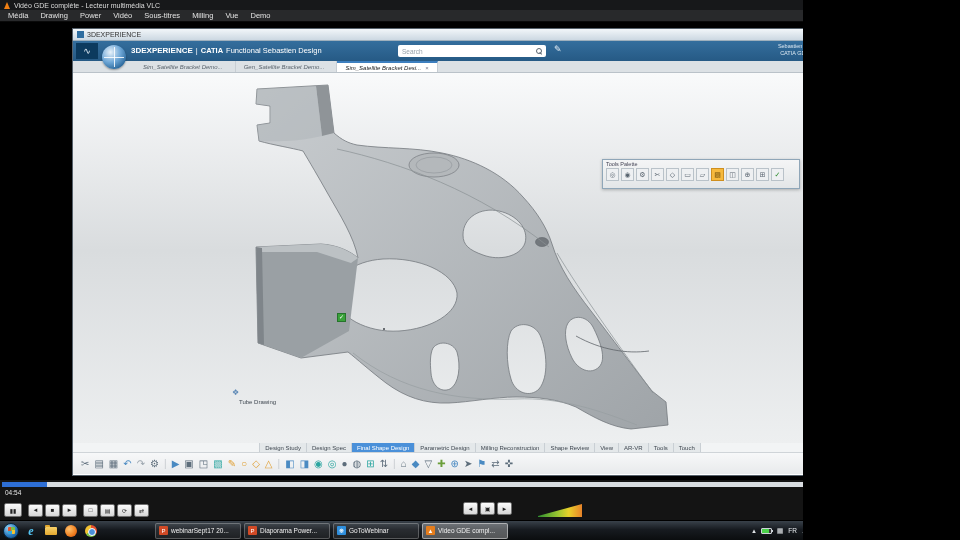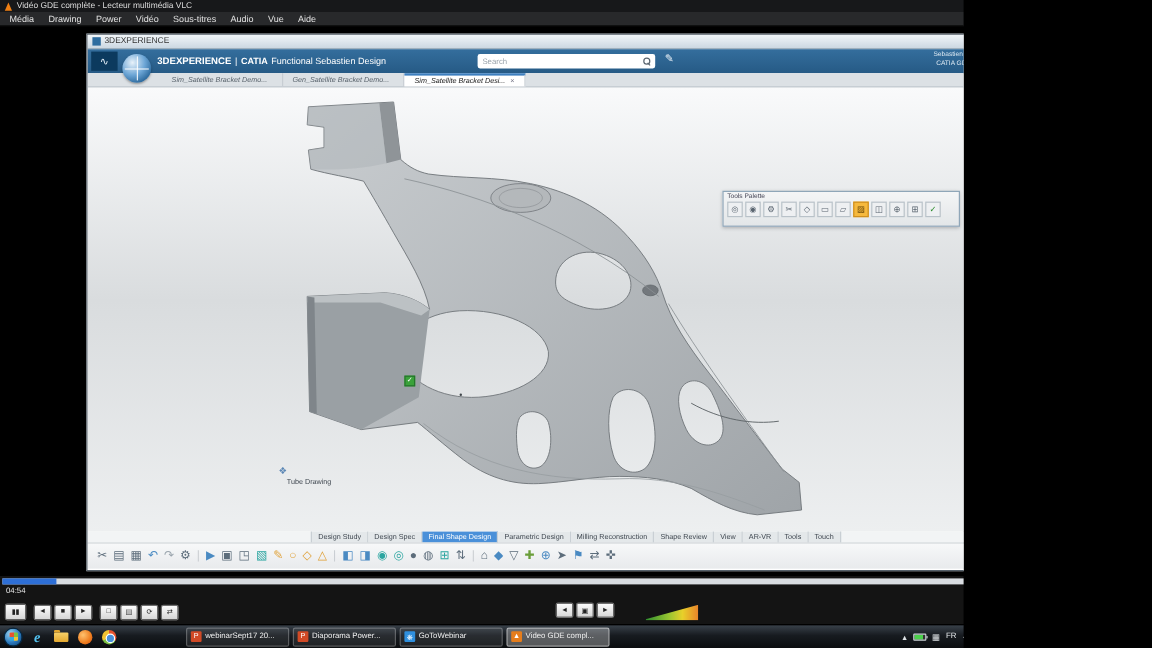--- a/index.html
+++ b/index.html
@@ -173,23 +173,23 @@
     </span>
   </div>
 
   <div class="vlc-menubar">
 
   <span class="menu-item">Média</span>
       <span class="menu-item">Drawing</span>
       <span class="menu-item">Power</span>
       <span class="menu-item">Vidéo</span>
       <span class="menu-item">Sous-titres</span>
-      <span class="menu-item">Audio</span>
+      <span class="menu-item">Milling</span>
       <span class="menu-item">Vue</span>
-      <span class="menu-item">Aide</span>
+      <span class="menu-item">Demo</span>
     </div>
 
   <div class="video">
     <div class="cast">
 
       <div class="win-titlebar">
         <span class="win-app-icon"></span>
         <span>3DEXPERIENCE</span>
         <span class="win-buttons">
           <span class="win-btn">–</span>

